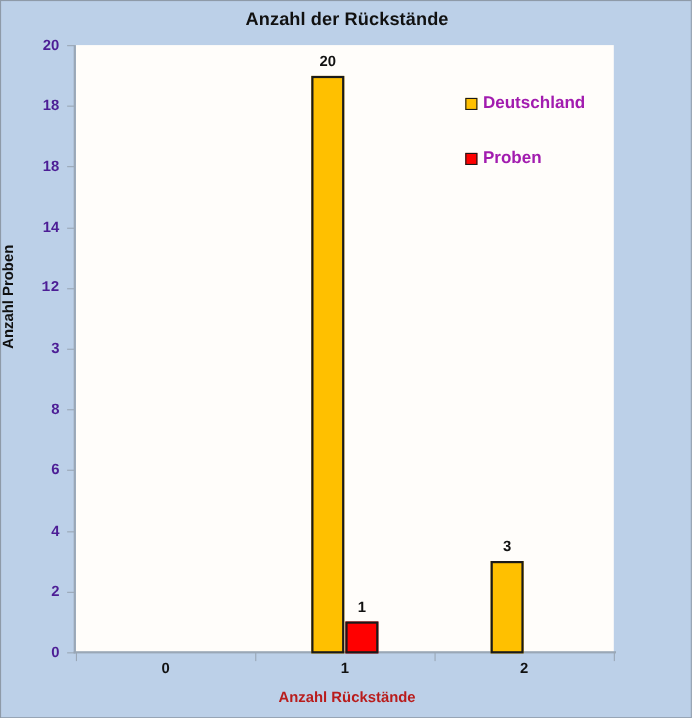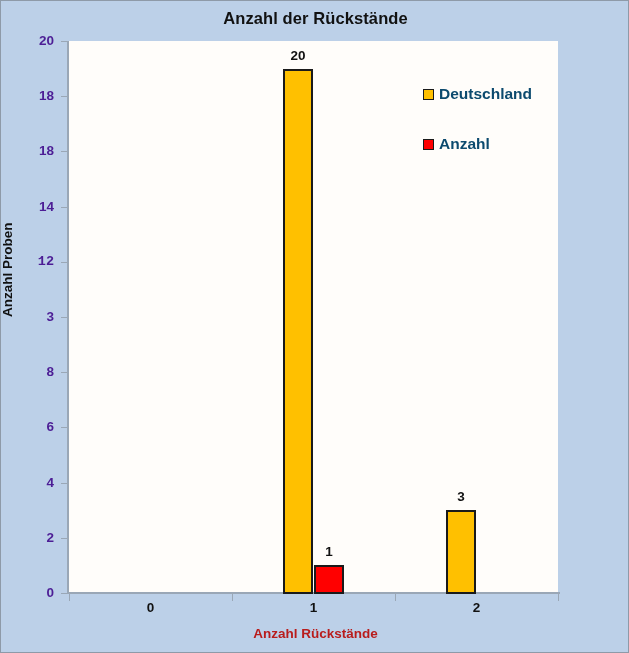--- a/index.html
+++ b/index.html
@@ -157,21 +157,21 @@
     width: 11px;
     height: 11px;
     box-sizing: border-box;
     border: 1.5px solid #1a1a1a;
     margin-right: 5px;
     flex: 0 0 auto;
   }
   .legend-text {
     font-size: 15.5px;
     font-weight: bold;
-    color: #0c4a6e;
+    color: #a21caf;
     white-space: nowrap;
   }
 </style>
 </head>
 <body>
 
 <div id="chart-root">
 
   <div class="chart-title">Anzahl der Rückstände</div>
 
@@ -226,17 +226,17 @@
 
   <div class="x-axis-title">Anzahl Rückstände</div>
 
   <div class="legend" id="legend-group">
       <div class="legend-row">
         <span class="legend-swatch" style="background: rgb(255, 192, 0);"></span>
         <span class="legend-text">Deutschland</span>
       </div>
       <div class="legend-row">
         <span class="legend-swatch" style="background: rgb(255, 0, 0);"></span>
-        <span class="legend-text">Anzahl</span>
+        <span class="legend-text">Proben</span>
       </div>
     </div>
 
 </div>
 
 </body></html>

